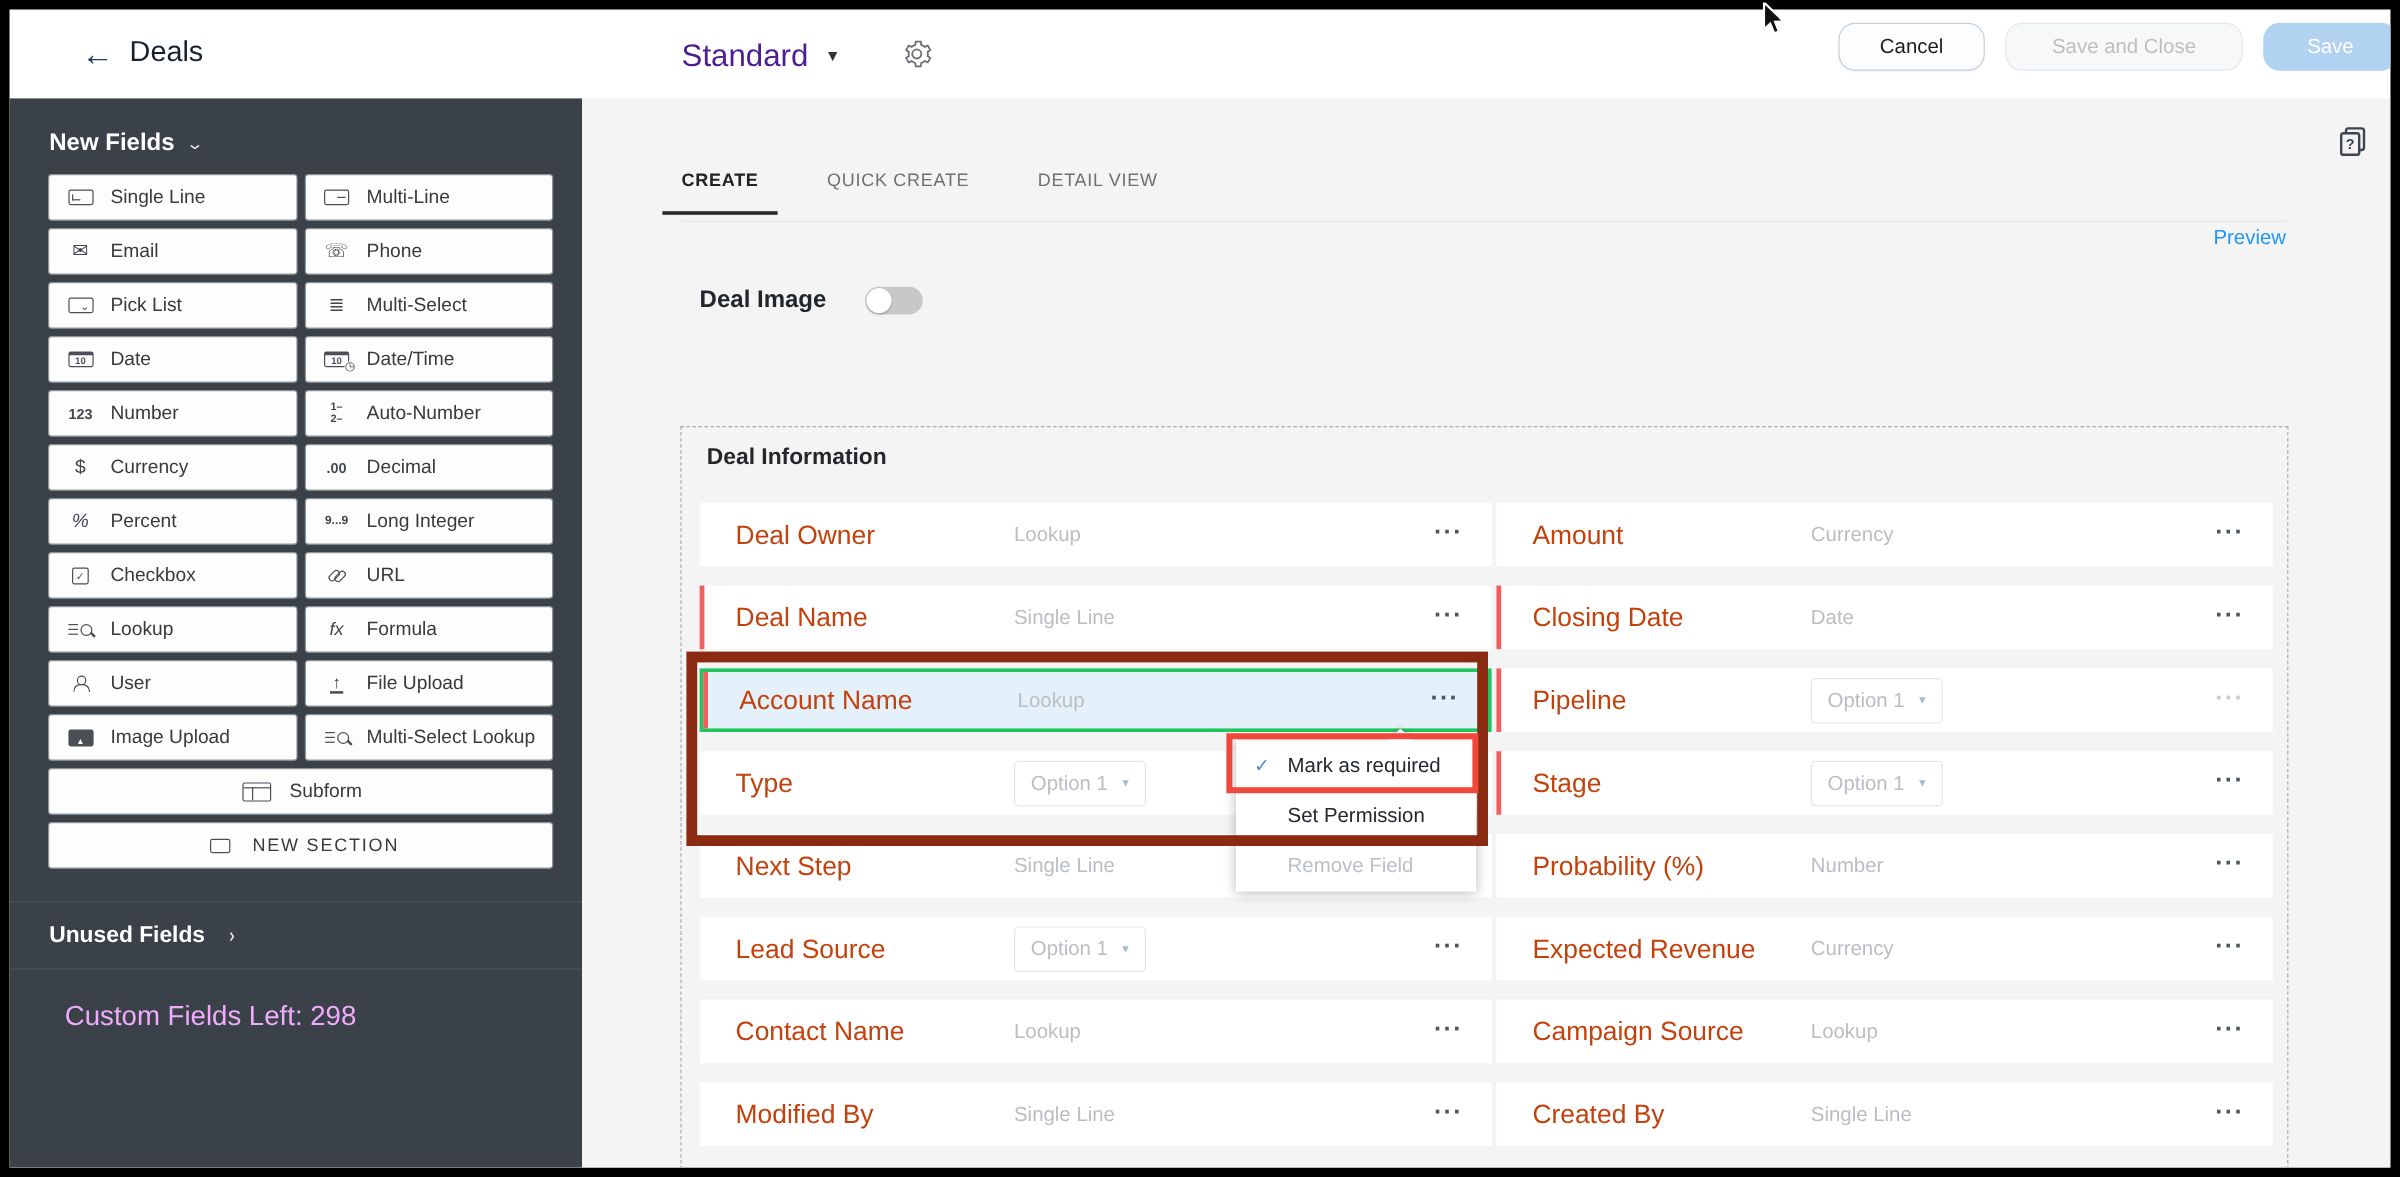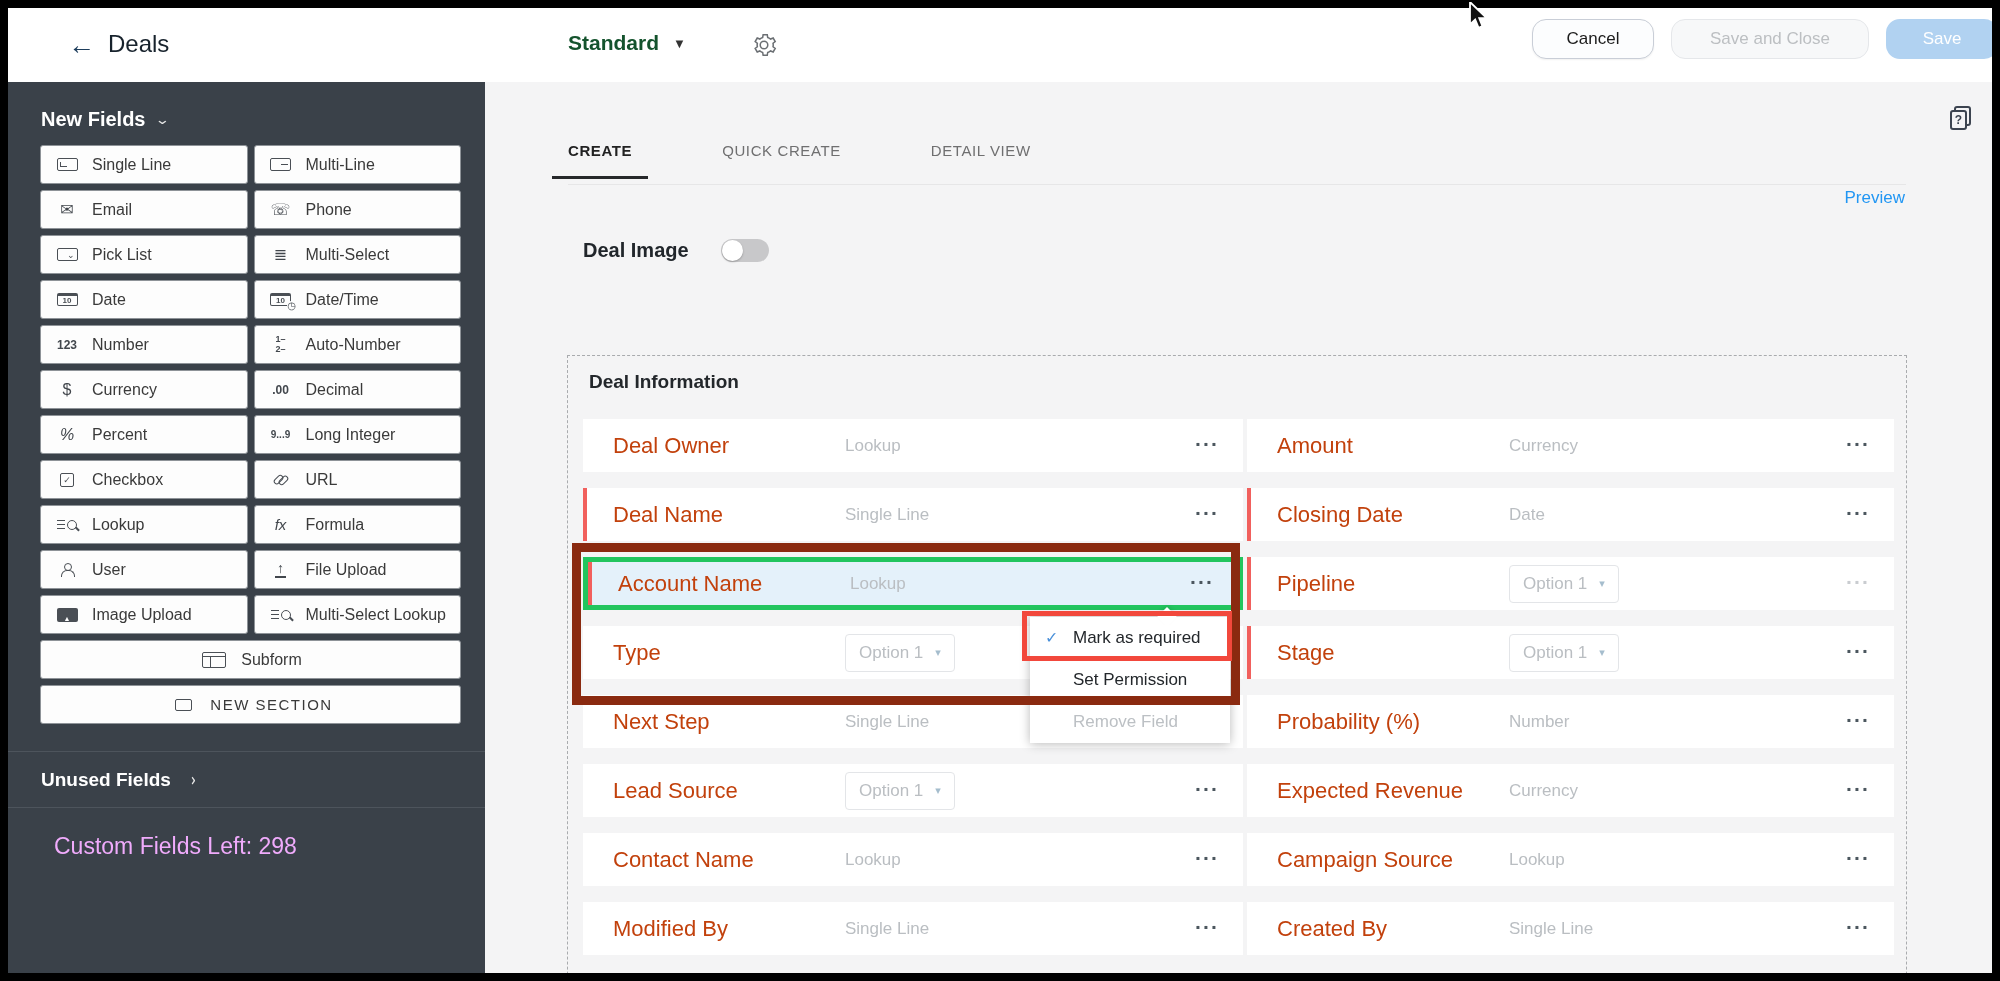--- a/index.html
+++ b/index.html
@@ -5,21 +5,21 @@
   * { box-sizing: border-box; margin: 0; padding: 0; }
   body { font-family: "Liberation Sans", sans-serif; background:#222; }
   .frame { position:relative; width:2000px; height:981px; background:#000; overflow:hidden; }
   .inner { position:absolute; left:8px; top:8px; right:8px; bottom:8px; background:#fff; overflow:hidden; }
 
   
   .header { position:absolute; left:0; top:0; width:100%; height:74px; background:#fff; }
   .back { position:absolute; left:60px; top:22px; font-size:27px; color:#1d3d5c; cursor:pointer; }
   .app-title { position:absolute; left:100px; top:22px; font-size:24px; color:#17222c; }
   .layout-picker { position:absolute; left:560px; top:23px; display:flex; align-items:center; gap:14px; }
-  .layout-name { font-size:21px; font-weight:bold; color:#14532d; }
+  .layout-name { font-size:26px; font-weight:normal; color:#4c1d95; }
   .layout-caret { font-size:13px; color:#333; }
   .gear { position:absolute; left:743px; top:24px; width:26px; height:26px; }
   .header-actions { position:absolute; right:-6px; top:11px; display:flex; gap:17px; }
   .btn { height:40px; border-radius:14px; font-size:17px; display:flex; align-items:center; justify-content:center; cursor:pointer; font-family:"Liberation Sans",sans-serif; }
   .btn-cancel { width:122px; background:#fcfdfe; border:1px solid #c9ced7; color:#1c1c1c; box-shadow:0 1px 2px rgba(0,0,0,.06); }
   .btn-saveclose { width:198px; background:#f7f8f9; border:1px solid #e5e7ea; color:#bcbfc2; }
   .btn-save { width:112px; background:#b1d2f1; border:none; color:#fff; }
 
   
   .sidebar { position:absolute; left:0; top:74px; width:477px; bottom:0; background:#3a4149; }
@@ -60,21 +60,21 @@
   .sfi::before { content:''; position:absolute; left:0; right:0; top:3px; border-top:1.6px solid #4a4f55; }
   .sfi::after { content:''; position:absolute; left:7px; top:3px; bottom:0; border-left:1.6px solid #4a4f55; }
   .nsbox { width:17px; height:12px; }
   .side-div { border-top:1px solid #4d545c; margin-top:27px; }
   .unused { padding:17px 0 16px 33px; font-size:19px; font-weight:bold; color:#fff; display:flex; align-items:center; gap:14px; cursor:pointer; }
   .unused .chev { transform:rotate(-90deg) scaleX(1.4); }
   .custom-left { padding:25px 14px 0 46px; color:#f0abfc; font-size:23px; }
 
   
   .main { position:absolute; left:477px; top:74px; right:0; bottom:0; background:#f4f4f5; overflow:hidden; }
-  .tabs { position:absolute; left:83px; top:44px; display:flex; gap:90px;justify-content:center; }
+  .tabs { position:absolute; left:83px; top:44px; display:flex; gap:57px;justify-content:center; }
   .tab { font-size:15px; letter-spacing:.6px; color:#6f6f70; padding:16px 0 17px; cursor:pointer; }
   .tab.active { color:#222; font-weight:bold; border-bottom:3px solid #26282a; padding-left:16px; padding-right:16px; margin:0 -16px; }
   .tabs-rule { position:absolute; left:83px; right:86px; top:102px; height:1px; background:#e6e6e7; }
   .help-ic { position:absolute; right:18px; top:24px; width:24px; height:26px; }
   .help-back { position:absolute; left:4px; top:0; width:17px; height:20px; border:2px solid #3c4450; border-radius:3px; background:#f4f4f5; }
   .help-front { position:absolute; left:0; top:4px; width:17px; height:20px; border:2px solid #3c4450; border-radius:3px; background:#f4f4f5; font-size:12px; font-weight:bold; color:#3c4450; display:flex; align-items:center; justify-content:center; }
   .preview { position:absolute; right:87px; top:106px; color:#2196f3; font-size:17px; cursor:pointer; }
   .deal-image-row { position:absolute; left:98px; top:157px; display:flex; align-items:center; gap:32px; }
   .deal-image-label { font-size:20px; font-weight:bold; color:#21262b; }
   .toggle { width:48px; height:23px; border-radius:12px; background:#c8c8ca; position:relative; cursor:pointer; }
@@ -82,21 +82,21 @@
 
   .section { position:absolute; left:82px; top:273px; width:1340px; height:760px; border:1px dashed #a9abae; }
   .sec-title { margin:15px 0 0 21px; font-size:19px; font-weight:bold; color:#23272b; }
   .cols { display:grid; grid-template-columns:660px 647px; column-gap:4px; margin:26px 0 0 15px; }
   .frow { position:relative; height:53px; margin-bottom:16px; background:#fff; display:flex; align-items:center; padding-left:30px; cursor:grab; }
   .frow .flabel { flex:0 0 232px; font-size:22px; color:#c2410c; }
   .frow .ph { font-size:17px; color:#babec2; }
   .frow .dots { position:absolute; right:24px; top:50%; transform:translateY(-58%); font-size:21px; font-weight:bold; color:#4b565e; letter-spacing:1px; cursor:pointer; }
   .frow.dots-light .dots { color:#c9ccd0; }
   .frow.required::before { content:''; position:absolute; left:0; top:0; bottom:0; width:4px; background:#f1605d; }
-  .frow.selected { background:#e4f1fa; border:5px solid #22c55e; }
+  .frow.selected { background:#e4f1fa; border:3px solid #22c55e; }
   .opt-box { display:inline-flex; align-items:center; gap:12px; border:1px solid #e3e5e8; border-radius:4px; background:#fff; padding:8px 13px; }
   .opt-box .otext { font-size:17px; color:#babec2; }
   .opt-box .ocaret { font-size:11px; color:#a5bdcd; }
 
   
   .menu { position:absolute; left:545px; top:535px; width:200px; background:#fff; box-shadow:0 1px 10px rgba(0,0,0,.28); z-index:15; }
   .menu::before { content:''; position:absolute; left:130px; top:-7px; width:14px; height:14px; background:#fff; transform:rotate(45deg); box-shadow:-2px -2px 4px rgba(0,0,0,.08); }
   .mi { position:relative; font-size:17px; color:#23272b; padding:11px 10px 11px 43px; cursor:pointer; }
   .mi .mcheck { position:absolute; left:15px; top:11px; color:#4a90d9; font-size:16px; }
   .mi.disabled { color:#bcc0c4; cursor:default; }

